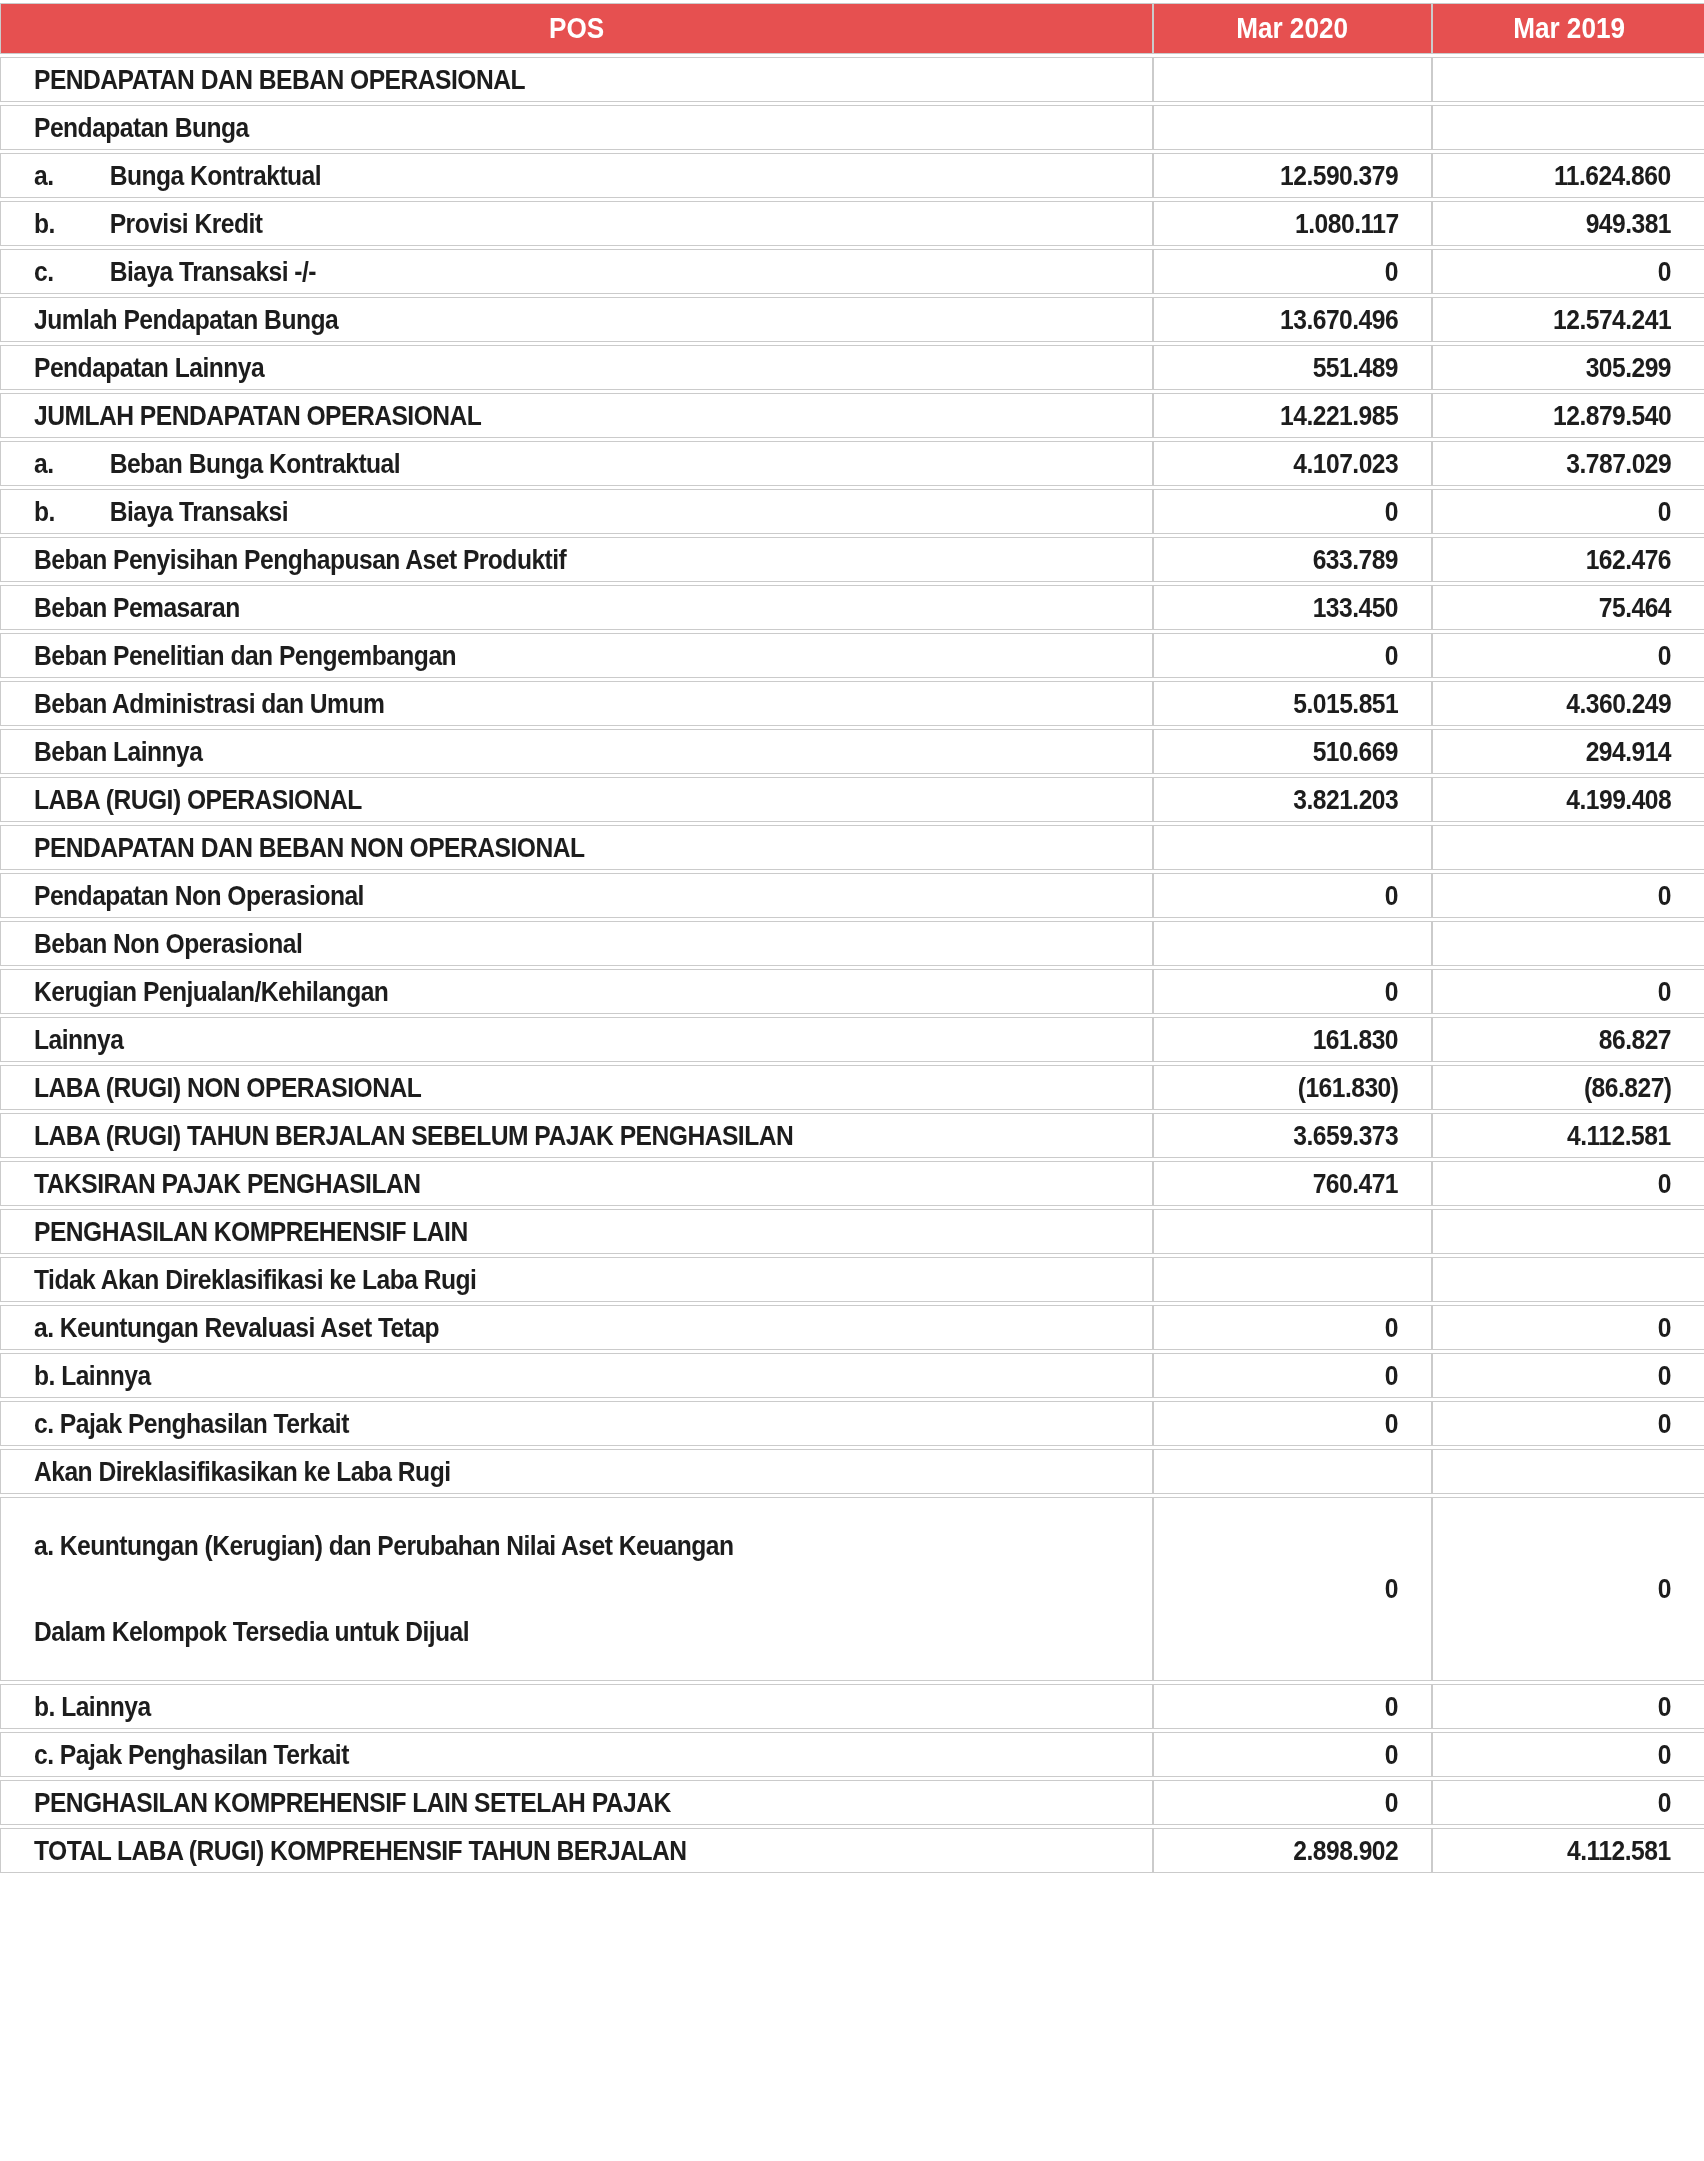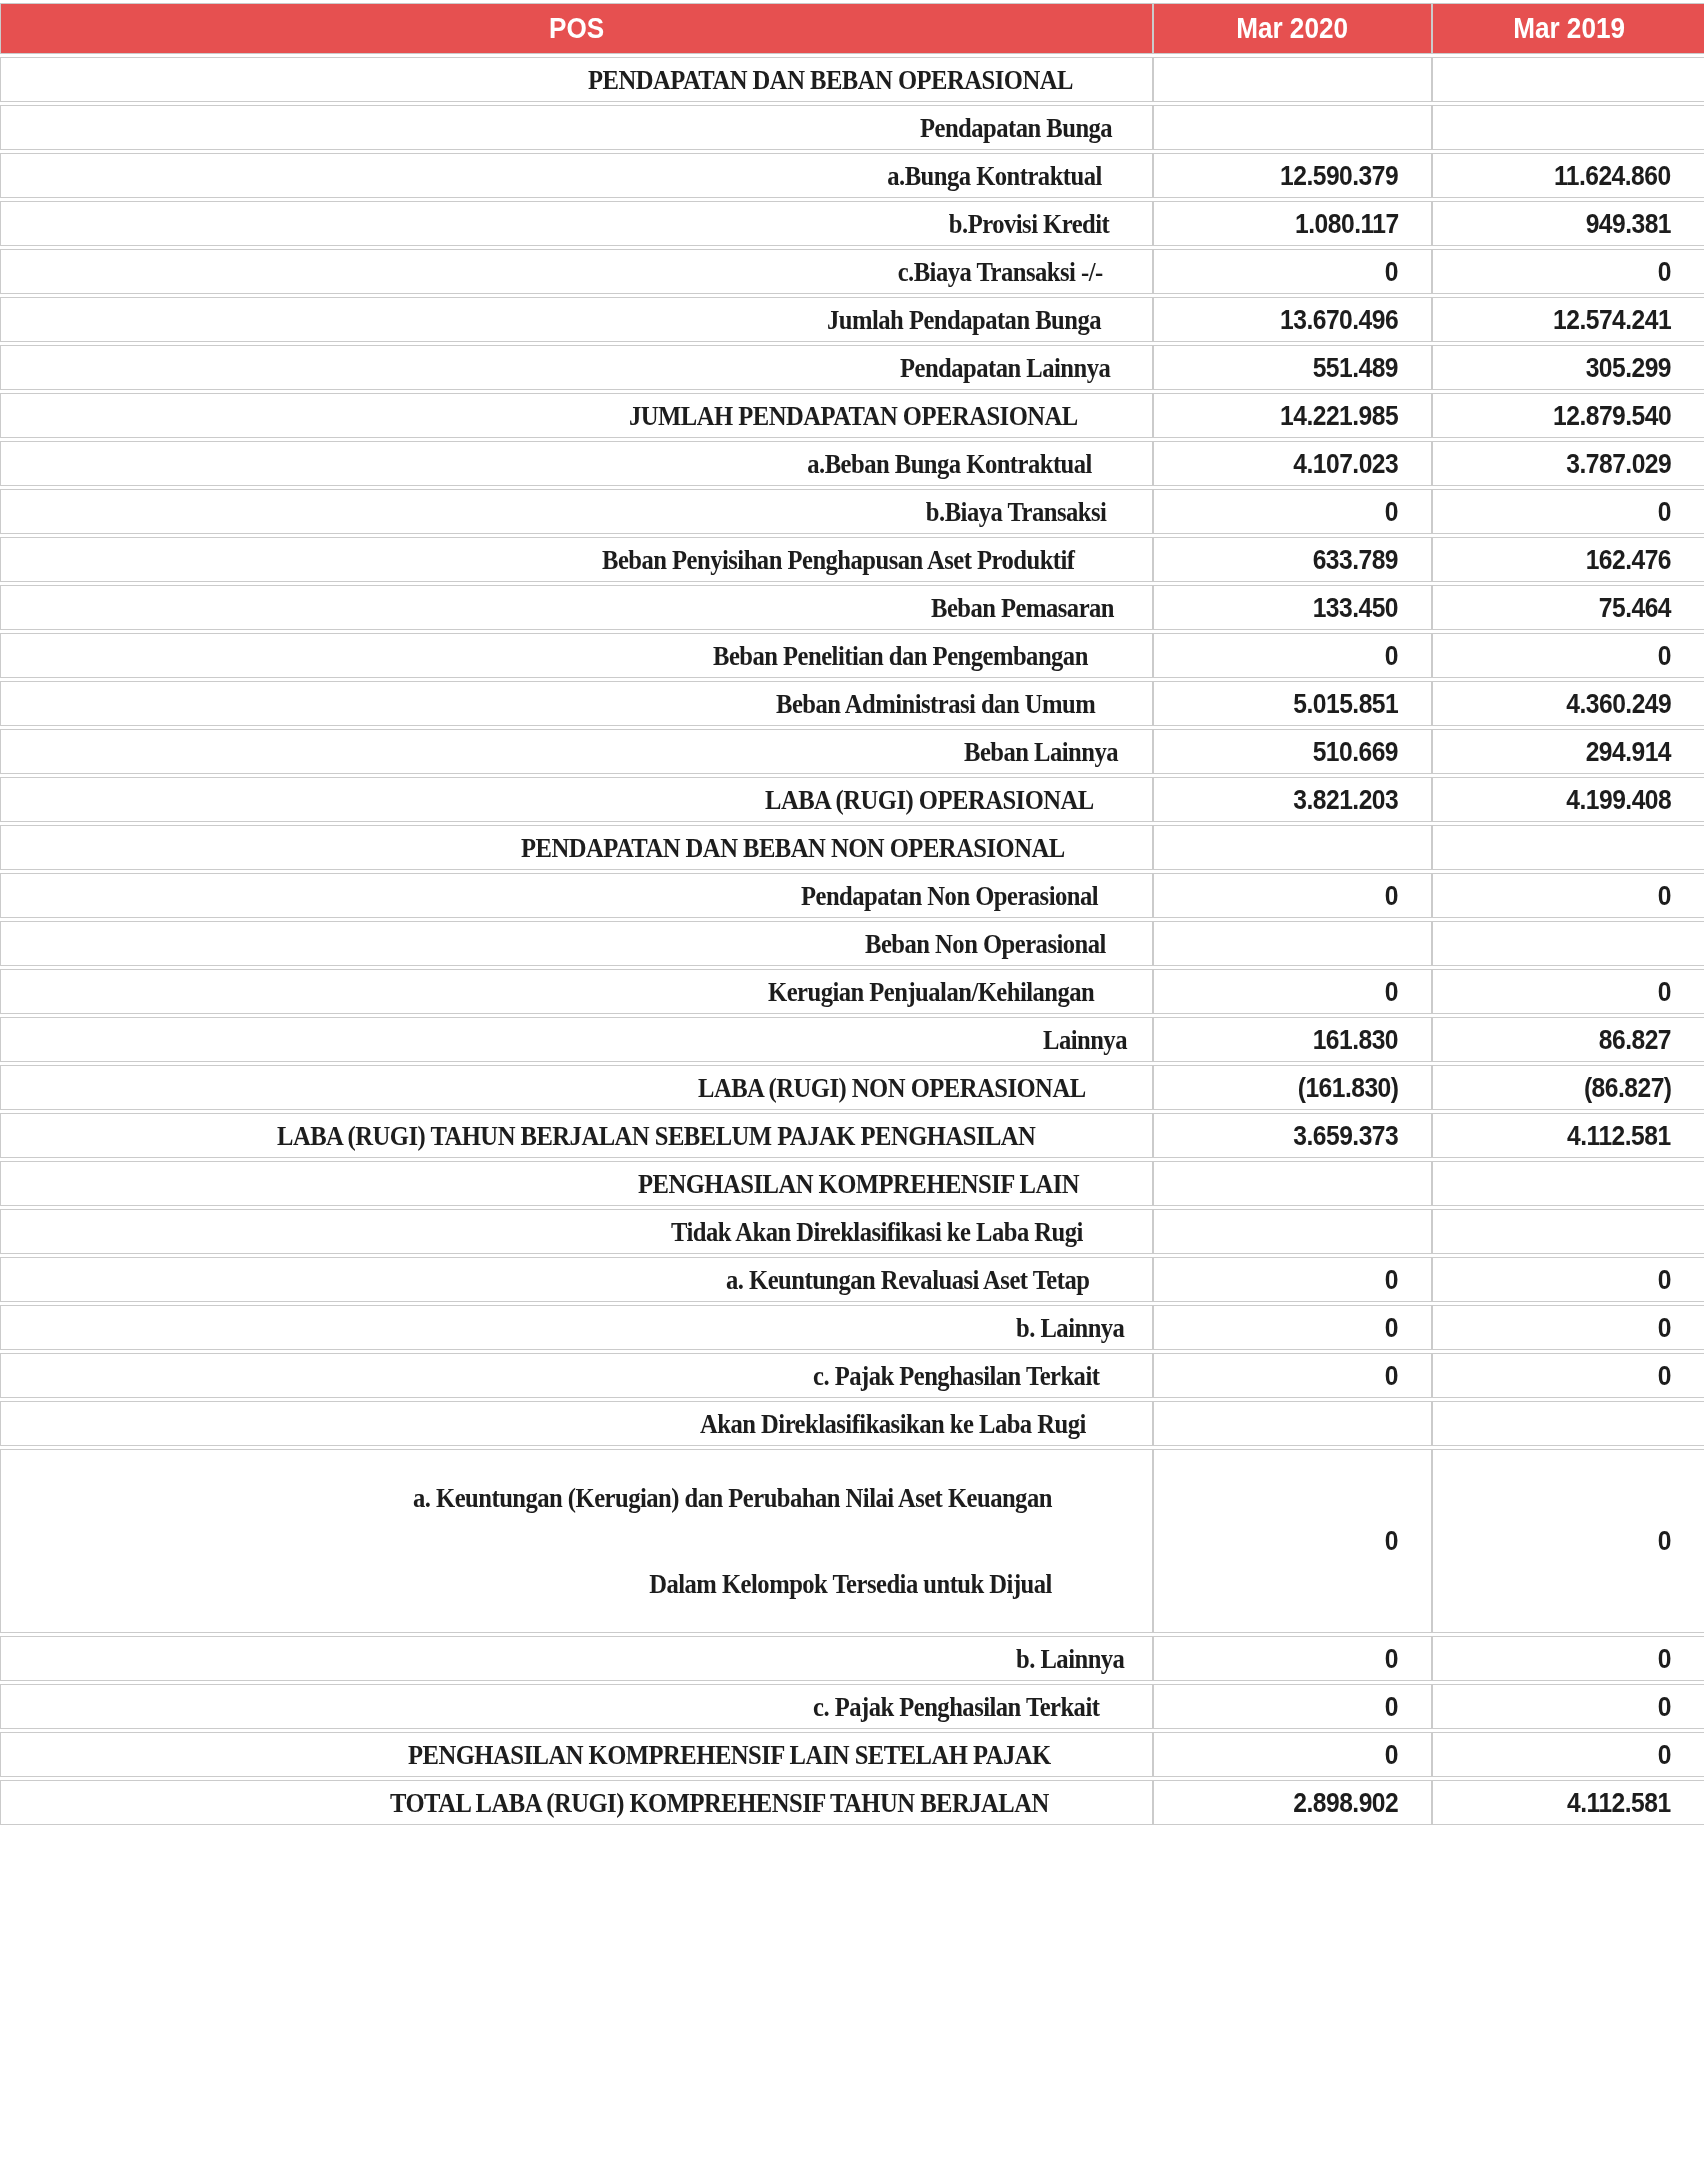--- a/index.html
+++ b/index.html
@@ -38,23 +38,22 @@
     height:45px;
     text-align:center;
     padding:8px;
   }
   td{
     font-size:28px;
     height:45px;
     letter-spacing:-0.6px;
   }
   td.pos{
-    text-align:right;
+    text-align:left;
     padding:5.1px 12.8px 5.1px 33px;
-    font-family:Liberation Serif, serif;
   }
   td.val{
     text-align:right;
     padding:5.1px 33px 5.1px 6.4px;
   }
   .inner{
     display:inline-block;
     transform:scaleX(.88);
     white-space:pre-line;
   }
@@ -339,20 +338,31 @@
     </td>
     <td class="val">
       <span class="inner">3.659.373</span>
     </td>
     <td class="val">
       <span class="inner">4.112.581</span>
     </td>
   </tr>
       <tr>
     <td class="pos">
+      <span class="inner"><span class="txt">TAKSIRAN PAJAK PENGHASILAN</span></span>
+    </td>
+    <td class="val">
+      <span class="inner">760.471</span>
+    </td>
+    <td class="val">
+      <span class="inner">0</span>
+    </td>
+  </tr>
+      <tr>
+    <td class="pos">
       <span class="inner"><span class="txt">PENGHASILAN KOMPREHENSIF LAIN</span></span>
     </td>
     <td class="val">
       <span class="inner"></span>
     </td>
     <td class="val">
       <span class="inner"></span>
     </td>
   </tr>
       <tr>

